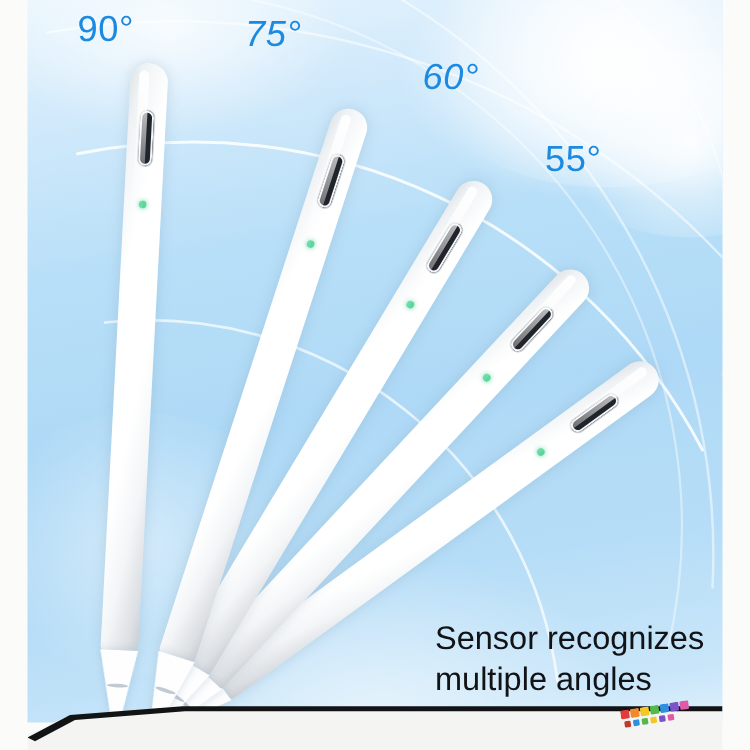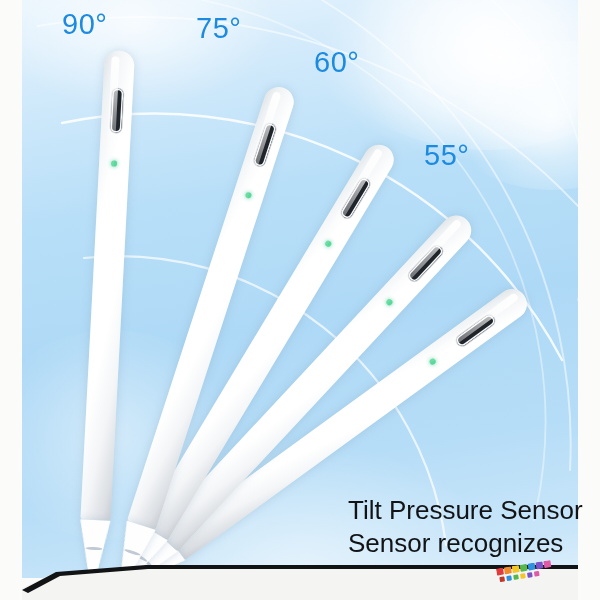--- a/index.html
+++ b/index.html
@@ -240,26 +240,25 @@
         <div class="pen-led"></div>
       </div>
       <div class="pen-taper"></div>
       <div class="pen-ring"></div>
 
     </div>
 
   </div>
 
   <div class="angle-label" style="left:62px;  top:8px;">90°</div>
-  <div class="angle-label" style="left:196px; top:12px;">75°</div>
-  <div class="angle-label" style="left:314px; top:46px;">60°</div>
-  <div class="angle-label" style="left:424px; top:112px;margin-top:27px;">55°</div>
+  <div class="angle-label" style="left:196px; top:12px;font-style:italic;">75°</div>
+  <div class="angle-label" style="left:338px; top:46px;font-style:italic;">60°</div>
+  <div class="angle-label" style="left:436px; top:112px;">55°</div>
 
   <div class="caption">
-    <div class="caption-line">Tilt Pressure Sensor</div>
     <div class="caption-line">Sensor recognizes</div>
     <div class="caption-line">multiple angles</div>
   </div>
 
   <svg class="tablet" viewBox="0 0 556 40" preserveAspectRatio="none">
 
     <path d="M 0 40 L 0 28 L 30 14 L 120 7 L 556 7 L 556 40 Z" fill="#f4f4f3"></path>
 
     <path d="M 0 30 L 34 12 L 124 5 L 556 5 L 556 9 L 126 9 L 38 16 L 6 33 Z" fill="#111315"></path>
   </svg>

